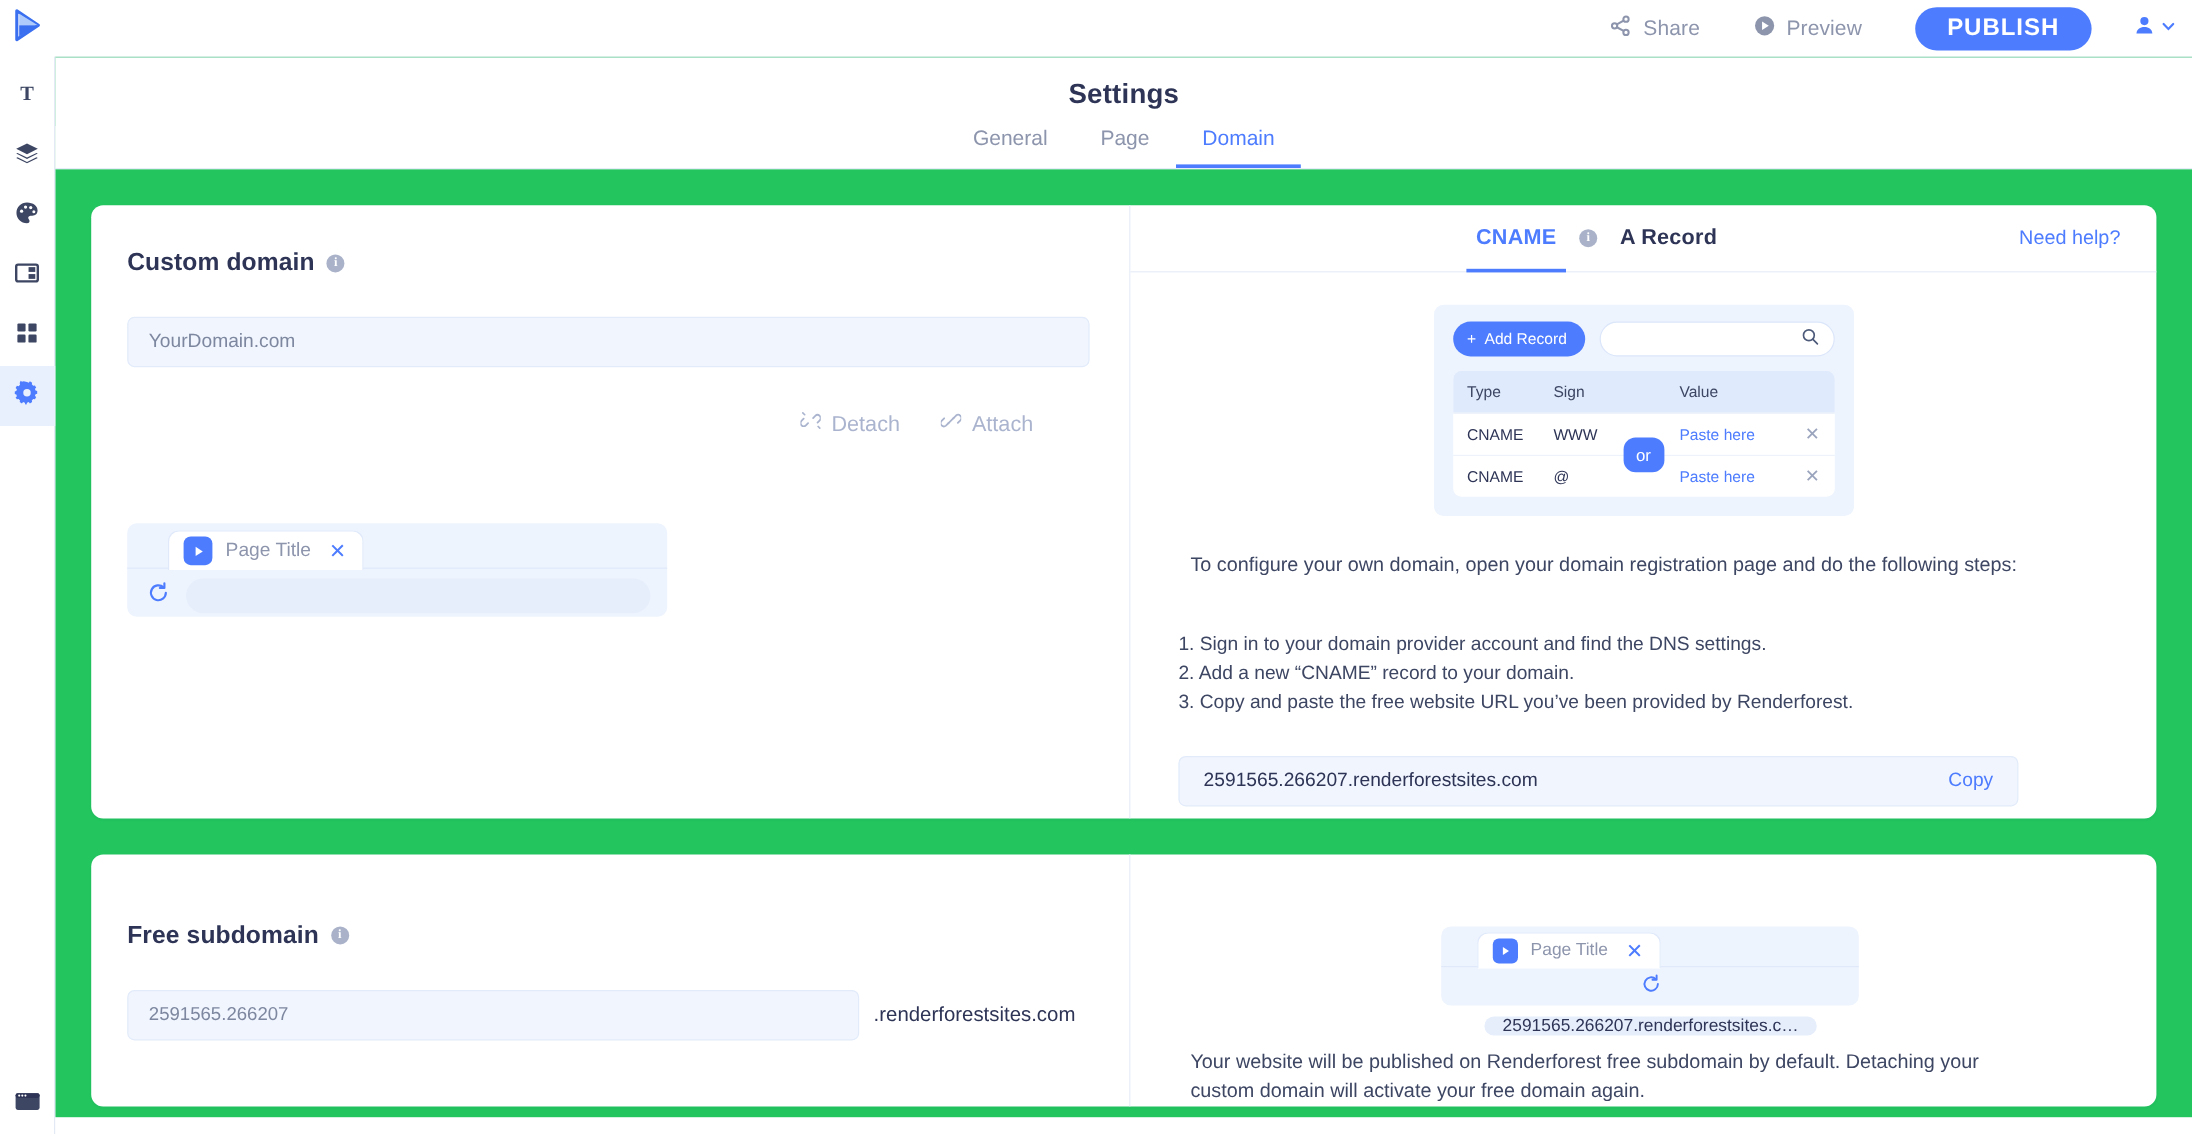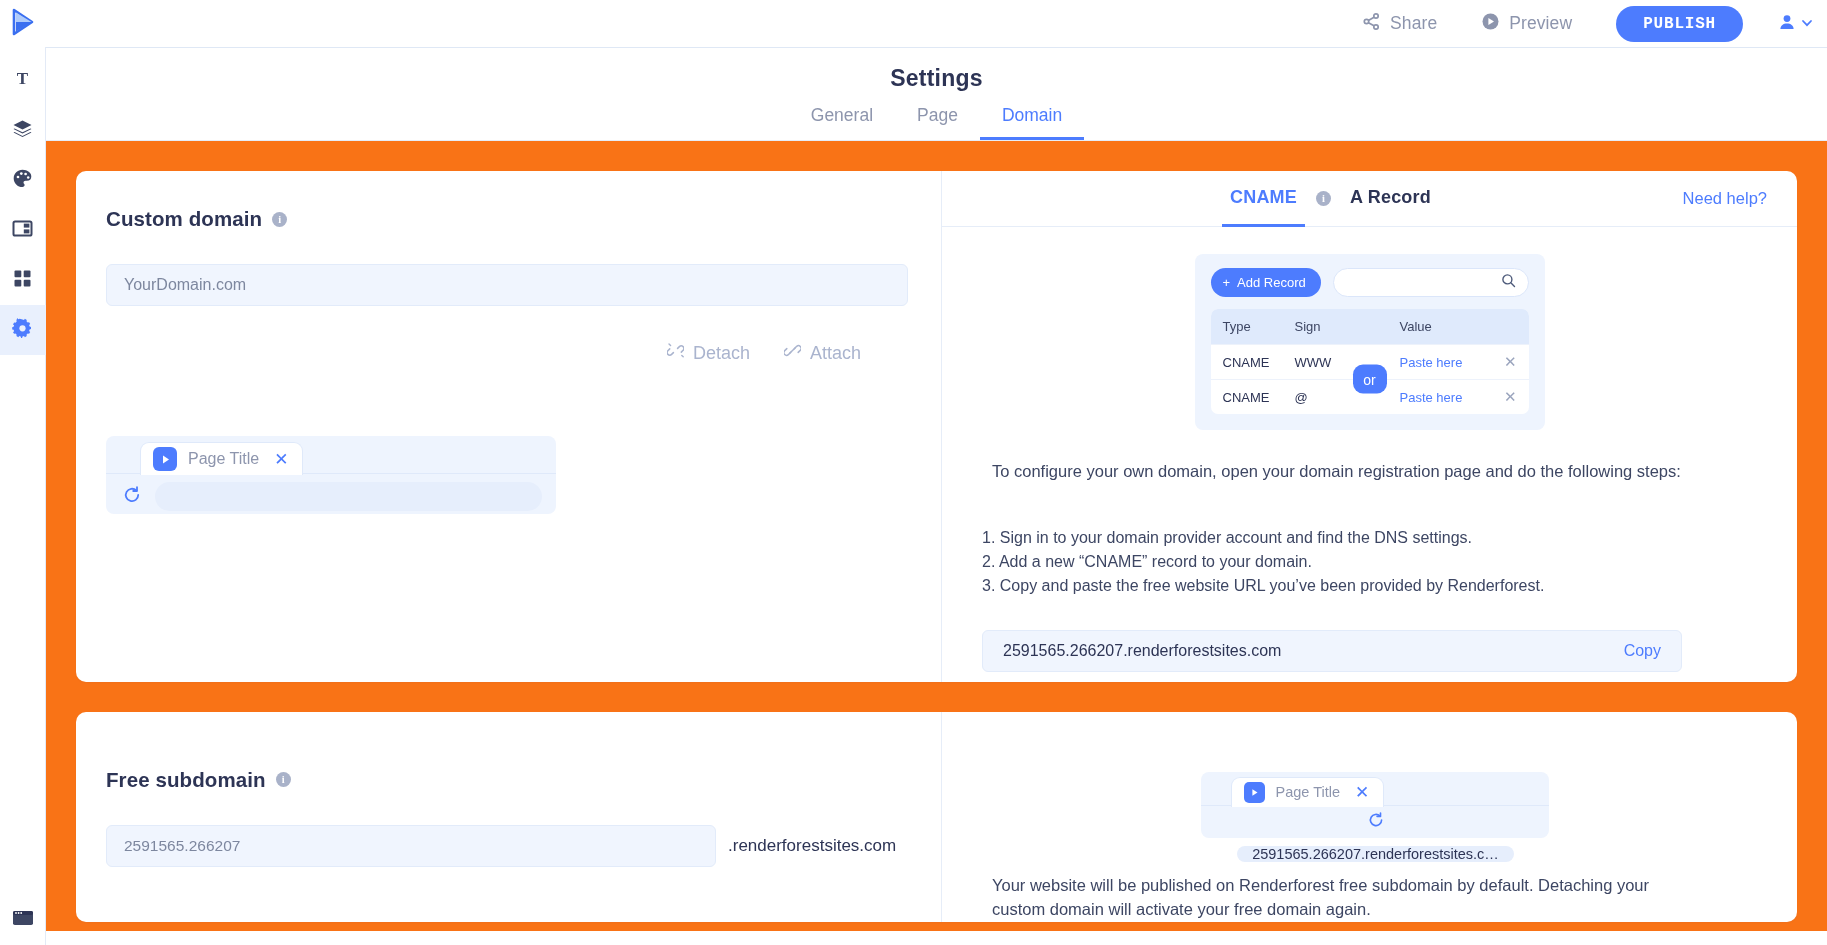--- a/index.html
+++ b/index.html
@@ -25,23 +25,23 @@
     gap: 12px; padding-right: 14px; height: 47px;
   }
   .tb-action {
     display: flex; align-items: center; gap: 9px;
     color: #8d95ad; font-size: 17.5px; letter-spacing: .1px;
     padding: 0 16px; height: 47px; cursor: pointer;
   }
   .tb-action .lbl { line-height: 1; }
   .publish-btn {
     margin-left: 16px; background: #4d7cfe; color: #fff;
-    font-size: 16px; font-weight: bold; letter-spacing: .8px;
+    font-size: 20px; font-weight: bold; letter-spacing: .8px;
     border: none; border-radius: 22px; height: 36px; padding: 0 27px;
-    cursor: pointer; font-family: Liberation Mono, monospace;
+    cursor: pointer; font-family: Liberation Sans, sans-serif;
   }
   .user-chip {
     display: flex; align-items: center; gap: 4px;
     margin-left: 22px; cursor: pointer; color: #4d7cfe;
   }
 
   
   .rail {
     position: absolute; top: 47px; left: 0; width: 46px; bottom: 0;
     background: #ffffff; border-right: 1px solid #e3eaf6;
@@ -53,21 +53,21 @@
     align-items: center; justify-content: center;
     cursor: pointer; color: #3d4663;
   }
   .rail-item.active { background: #e9f0fd; color: #4d7cfe; }
   .rail-bottom { margin-top: auto; }
 
   
   .surface {
     position: absolute; top: 47px; left: 46px;
     width: 1781px; height: 884px;
-    background: #f97316; border-top: 1px solid #dfe8f5;
+    background: #22c55e; border-top: 1px solid #dfe8f5;
     overflow: hidden;
   }
   .page-head { padding-top: 17px; text-align: center; background:#fff; }
   .page-title {
     font-size: 23px; font-weight: bold; color: #2d3455;
     letter-spacing: .2px;
   }
   .tabs {
     display: flex; justify-content: center; gap: 0px;
     margin-top: 13px; background: #fff;

